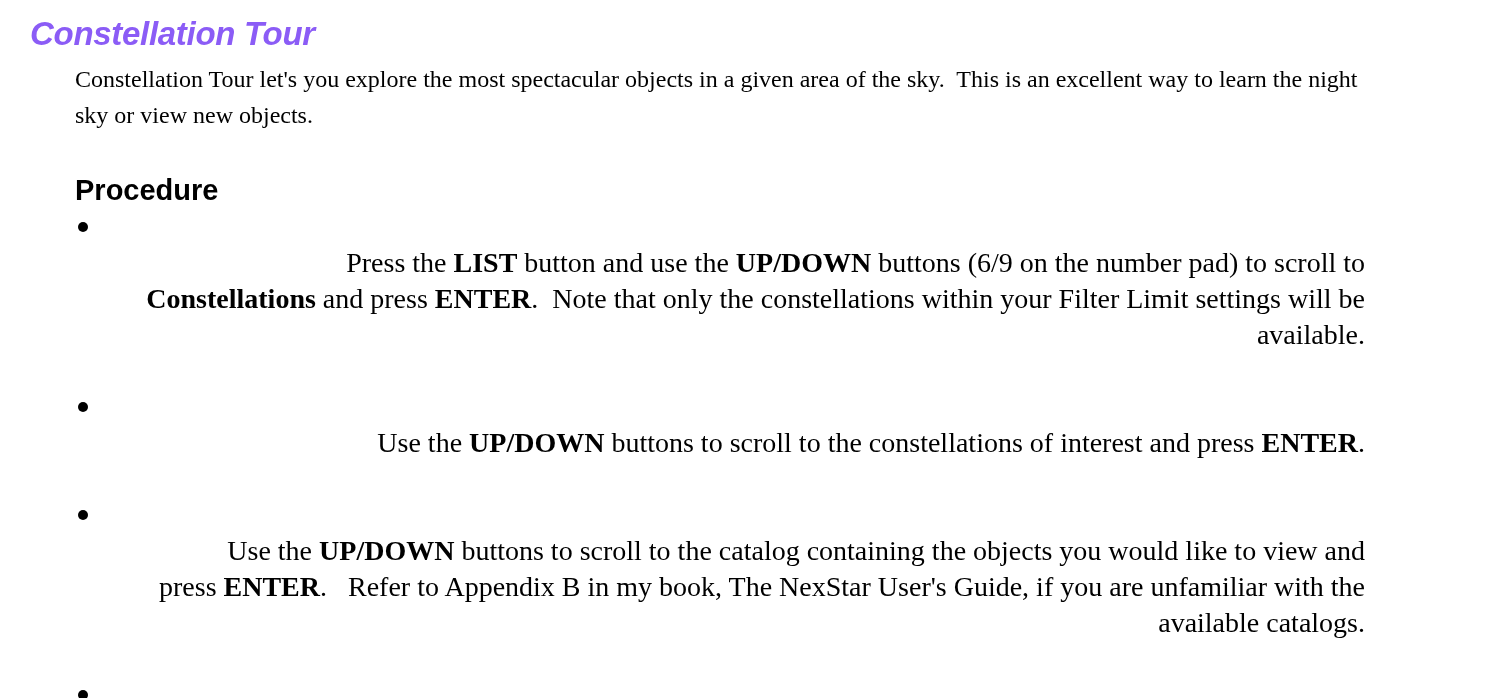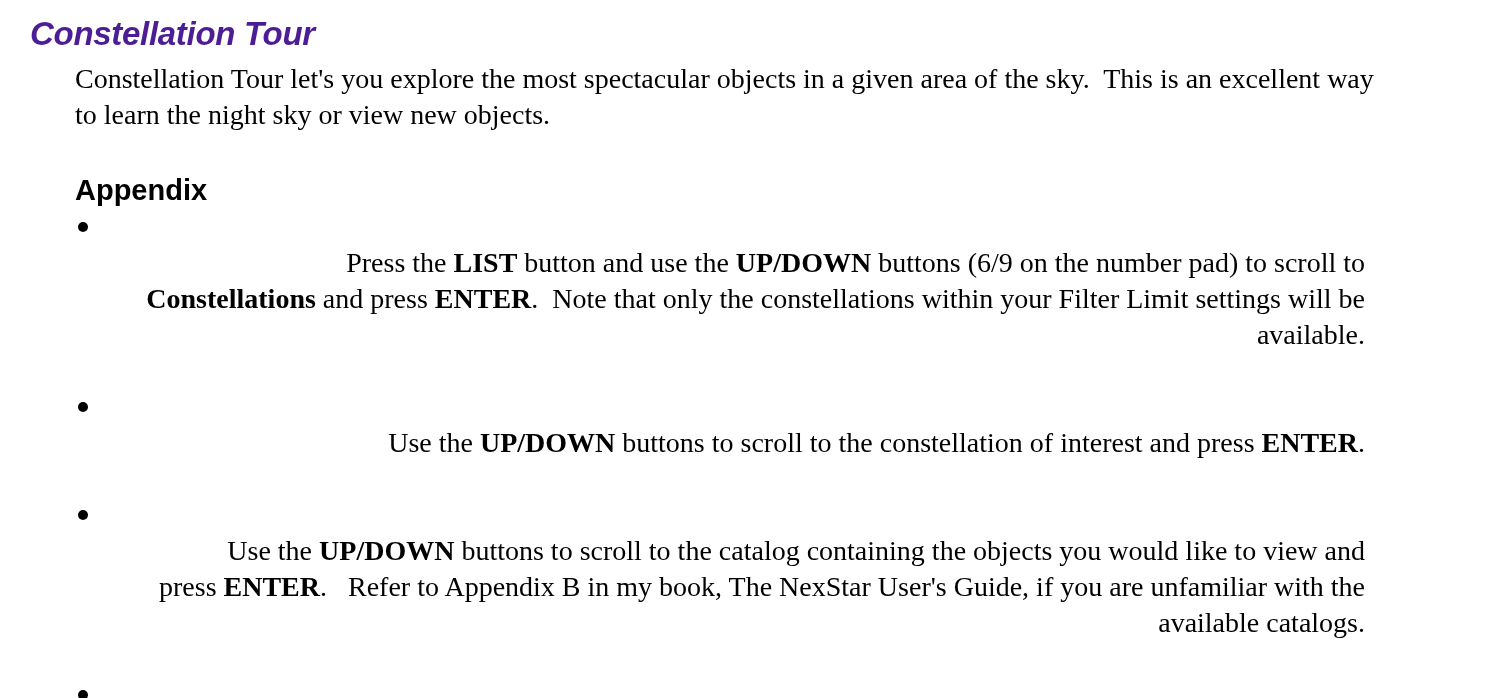--- a/index.html
+++ b/index.html
@@ -21,30 +21,30 @@
     background: #ffffff;
   }
   .doc-title {
     margin: 14px 0 0 30px;
     font-family: "Liberation Sans", sans-serif;
     font-weight: bold;
     font-style: italic;
     font-size: 33px;
     line-height: 40px;
     letter-spacing: -0.3px;
-    color: #4c1d95;
+    color: #8b5cf6;
   }
   .content {
     margin-left: 75px;
     margin-right: 80px;
   }
   .intro {
     margin: 7px 0 0 0;
     width: 1320px;
-    font-size: 28px;
+    font-size: 24px;
     line-height: 36px;
     white-space: pre-wrap;
   }
   .procedure-heading {
     margin: 38px 0 0 0;
     font-family: "Liberation Sans", sans-serif;
     font-weight: bold;
     font-size: 29px;
     line-height: 38px;
     color: #000000;
@@ -80,28 +80,28 @@
 <body>
 
 <div class="page">
 
   <h1 class="doc-title">Constellation Tour</h1>
 
   <div class="content">
 
     <p class="intro"><span>Constellation Tour let's you explore the most spectacular objects in a given area of the sky.  This is an excellent way to learn the night sky or view new objects.</span></p>
 
-    <h2 class="procedure-heading">Appendix</h2>
+    <h2 class="procedure-heading">Procedure</h2>
 
     <ul class="procedure-list">
       <li>
         <span class="bullet-dot"></span><span><span>Press the </span><span class="seg-b">LIST</span><span> button and use the </span><span class="seg-b">UP/DOWN</span><span> buttons (6/9 on the number pad) to scroll to </span><span class="seg-b">Constellations</span><span> and press </span><span class="seg-b">ENTER</span><span>.  Note that only the constellations within your Filter Limit settings will be available.</span></span>
       </li>
       <li>
-        <span class="bullet-dot"></span><span><span>Use the </span><span class="seg-b">UP/DOWN</span><span> buttons to scroll to the constellation of interest and press </span><span class="seg-b">ENTER</span><span>.</span></span>
+        <span class="bullet-dot"></span><span><span>Use the </span><span class="seg-b">UP/DOWN</span><span> buttons to scroll to the constellations of interest and press </span><span class="seg-b">ENTER</span><span>.</span></span>
       </li>
       <li>
         <span class="bullet-dot"></span><span><span>Use the </span><span class="seg-b">UP/DOWN</span><span> buttons to scroll to the catalog containing the objects you would like to view and press </span><span class="seg-b">ENTER</span><span>.   Refer to Appendix B in my book, </span><span class="seg-i">The NexStar User's Guide</span><span>, if you are unfamiliar with the available catalogs.</span></span>
       </li>
       <li>
         <span class="bullet-dot"></span>
       </li>
 
     </ul>
 

